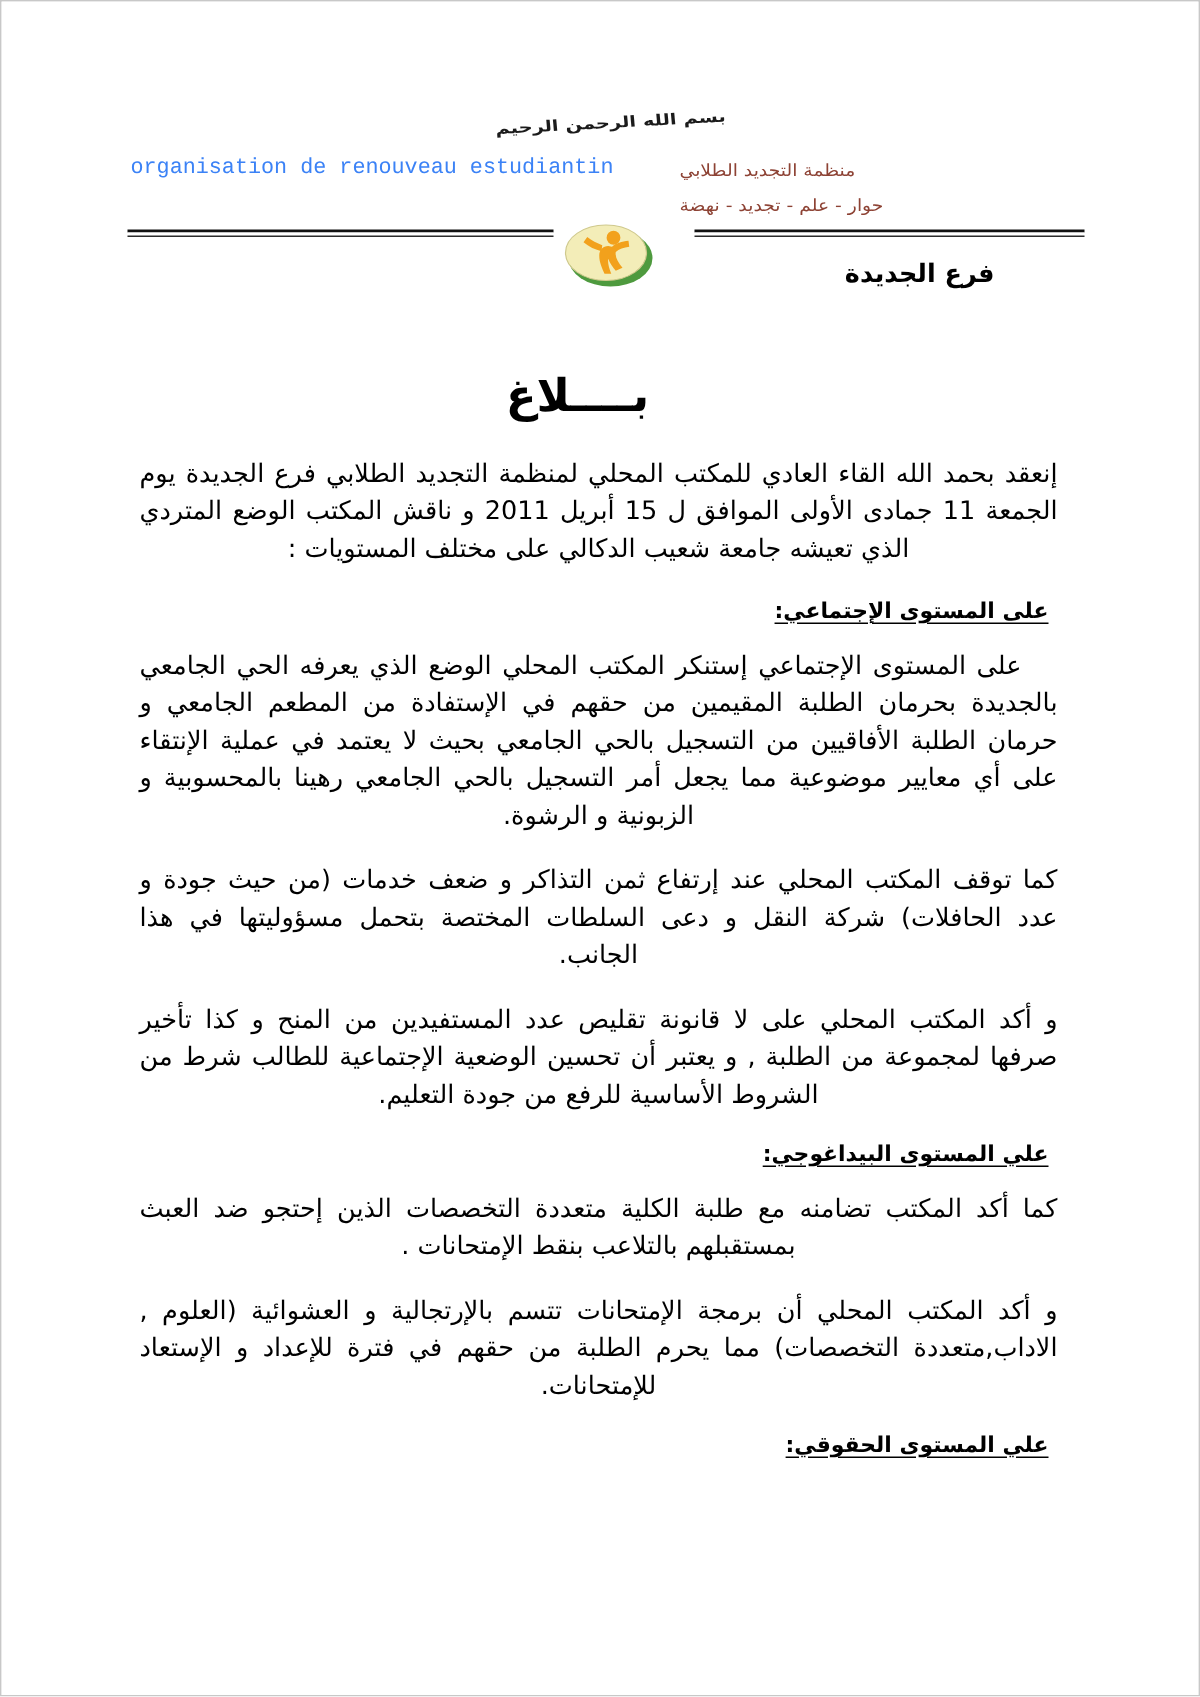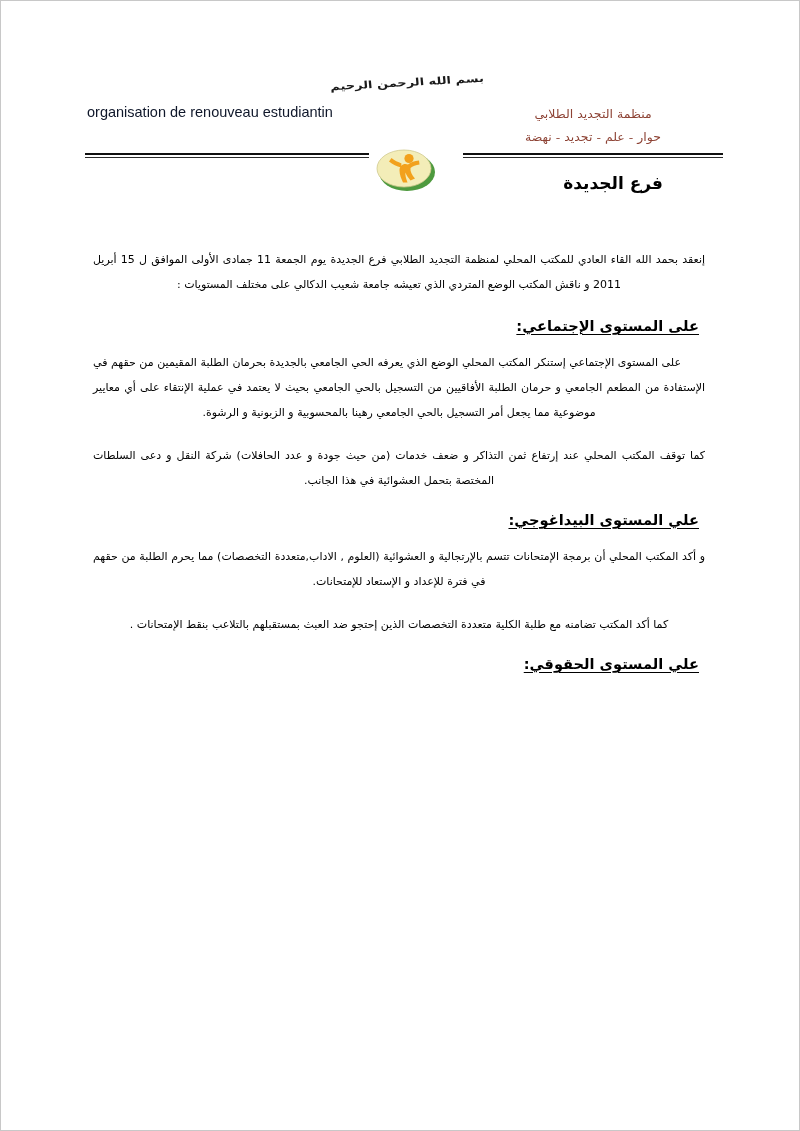--- a/index.html
+++ b/index.html
@@ -54,40 +54,40 @@
   }
   .head-left {
     position: absolute;
     left: 8px;
     top: 27px;
     width: 312px;
     text-align: left;
     direction: ltr;
   }
   .fr-line1 {
-    font-family: Liberation Sans, sans-serif;
+    font-family: Liberation Mono, monospace;
     font-size: 14.5px;
-    color: #0f172a;
+    color: #3b82f6;
     line-height: 20px;
     white-space: nowrap;
   }
   .fr-line2 {
     font-family: "DejaVu Serif", "Liberation Serif", serif;
     font-size: 14.5px;
     color: #9a4b3a;
     line-height: 21px;
     padding-left: 26px;
     white-space: nowrap;
   }
   .head-right {
     position: absolute;
-    right: 2px;
+    right: 12px;
     top: 28px;
     width: 260px;
-    text-align: center;
+    text-align: left;
     direction: rtl;
   }
   .ar-line1 {
     font-family: "DejaVu Sans", sans-serif;
     font-size: 12.5px;
     color: #8d4234;
     line-height: 22px;
     transform: scaleY(0.9);
     white-space: nowrap;
   }
@@ -156,21 +156,21 @@
     font-family: "DejaVu Sans", sans-serif;
     font-size: 30px;
     font-weight: bold;
     text-align: center;
     letter-spacing: 0px;
     margin: 0 0 22px 0;
     padding-right: 28px;
   }
   p.para {
     font-family: "DejaVu Sans", sans-serif;
-    font-size: 11px;
+    font-size: 17px;
     line-height: 25px;
     margin: 0 0 18px 0;
     text-align: justify;
     text-justify: inter-word;
     text-align-last: center;
     padding: 0 8px;
   }
   p.para.first {
     margin-bottom: 20px;
     text-align-last: center;
@@ -233,28 +233,30 @@
           <path d="M26.5 18.5 C23 17 19.5 15.5 16.5 13 L14 16.5
                    C17.5 19.5 22 21.5 26 22.5 Z"></path>
         </g>
       </svg>
 
       <div class="branch">فرع الجديدة</div>
     </div>
 
     <div class="doc-body">
 
+      <h1 class="doc-title">بــــلاغ</h1>
 
       <p class="para first">إنعقد بحمد الله القاء العادي للمكتب المحلي لمنظمة التجديد الطلابي فرع الجديدة يوم الجمعة 11 جمادى الأولى  الموافق ل   15 أبريل 2011 و ناقش المكتب الوضع المتردي الذي تعيشه جامعة شعيب الدكالي على مختلف المستويات :</p>
 
       <h2 class="section">على المستوى الإجتماعي:</h2>
       <p class="para indented">على المستوى الإجتماعي إستنكر المكتب المحلي الوضع الذي يعرفه الحي الجامعي بالجديدة بحرمان الطلبة  المقيمين من حقهم في الإستفادة من المطعم الجامعي و حرمان الطلبة الأفاقيين من التسجيل بالحي الجامعي بحيث لا يعتمد في عملية الإنتقاء على أي معايير موضوعية مما يجعل أمر التسجيل بالحي الجامعي رهينا بالمحسوبية و الزبونية و الرشوة.</p>
-      <p class="para">كما توقف المكتب المحلي عند إرتفاع ثمن التذاكر و ضعف خدمات (من حيث جودة و عدد الحافلات) شركة النقل و دعى السلطات المختصة بتحمل العشوائية في هذا الجانب.</p>
+      <p class="para">كما توقف المكتب المحلي عند إرتفاع ثمن التذاكر و ضعف خدمات (من حيث جودة و عدد الحافلات) شركة النقل و دعى السلطات المختصة بتحمل مسؤوليتها في هذا الجانب.</p>
+      <p class="para">و أكد المكتب المحلي على لا قانونة تقليص عدد المستفيدين من المنح و كذا تأخير صرفها لمجموعة من الطلبة , و يعتبر أن تحسين الوضعية الإجتماعية للطالب شرط من الشروط الأساسية للرفع من جودة التعليم.</p>
 
       <h2 class="section spaced">علي المستوى البيداغوجي:</h2>
+      <p class="para">كما أكد المكتب  تضامنه مع طلبة الكلية متعددة التخصصات الذين إحتجو ضد العبث بمستقبلهم بالتلاعب بنقط الإمتحانات .</p>
       <p class="para">و أكد المكتب المحلي أن برمجة الإمتحانات تتسم بالإرتجالية و العشوائية (العلوم , الاداب,متعددة التخصصات) مما يحرم الطلبة من حقهم في  فترة للإعداد و الإستعاد للإمتحانات.</p>
-      <p class="para">كما أكد المكتب  تضامنه مع طلبة الكلية متعددة التخصصات الذين إحتجو ضد العبث بمستقبلهم بالتلاعب بنقط الإمتحانات .</p>
 
       <h2 class="section spaced">علي المستوى الحقوقي:</h2>
 
     </div>
   </div>
 </div>
 
 </body></html>

